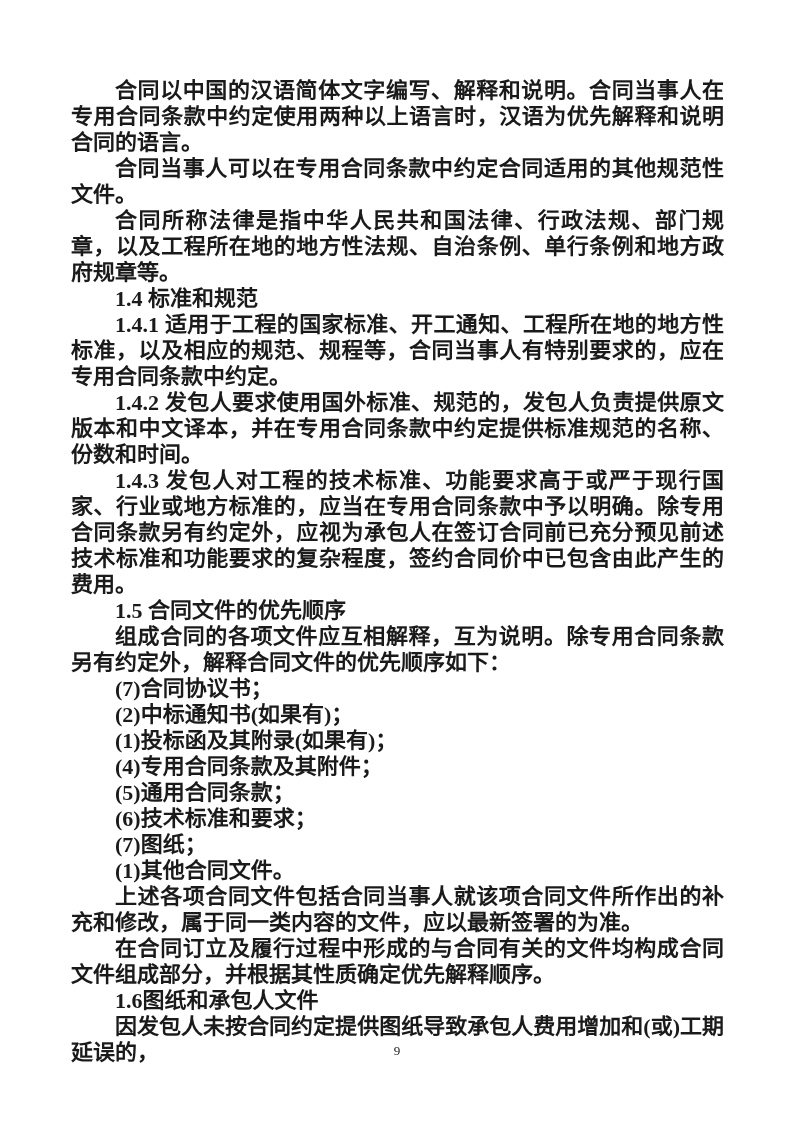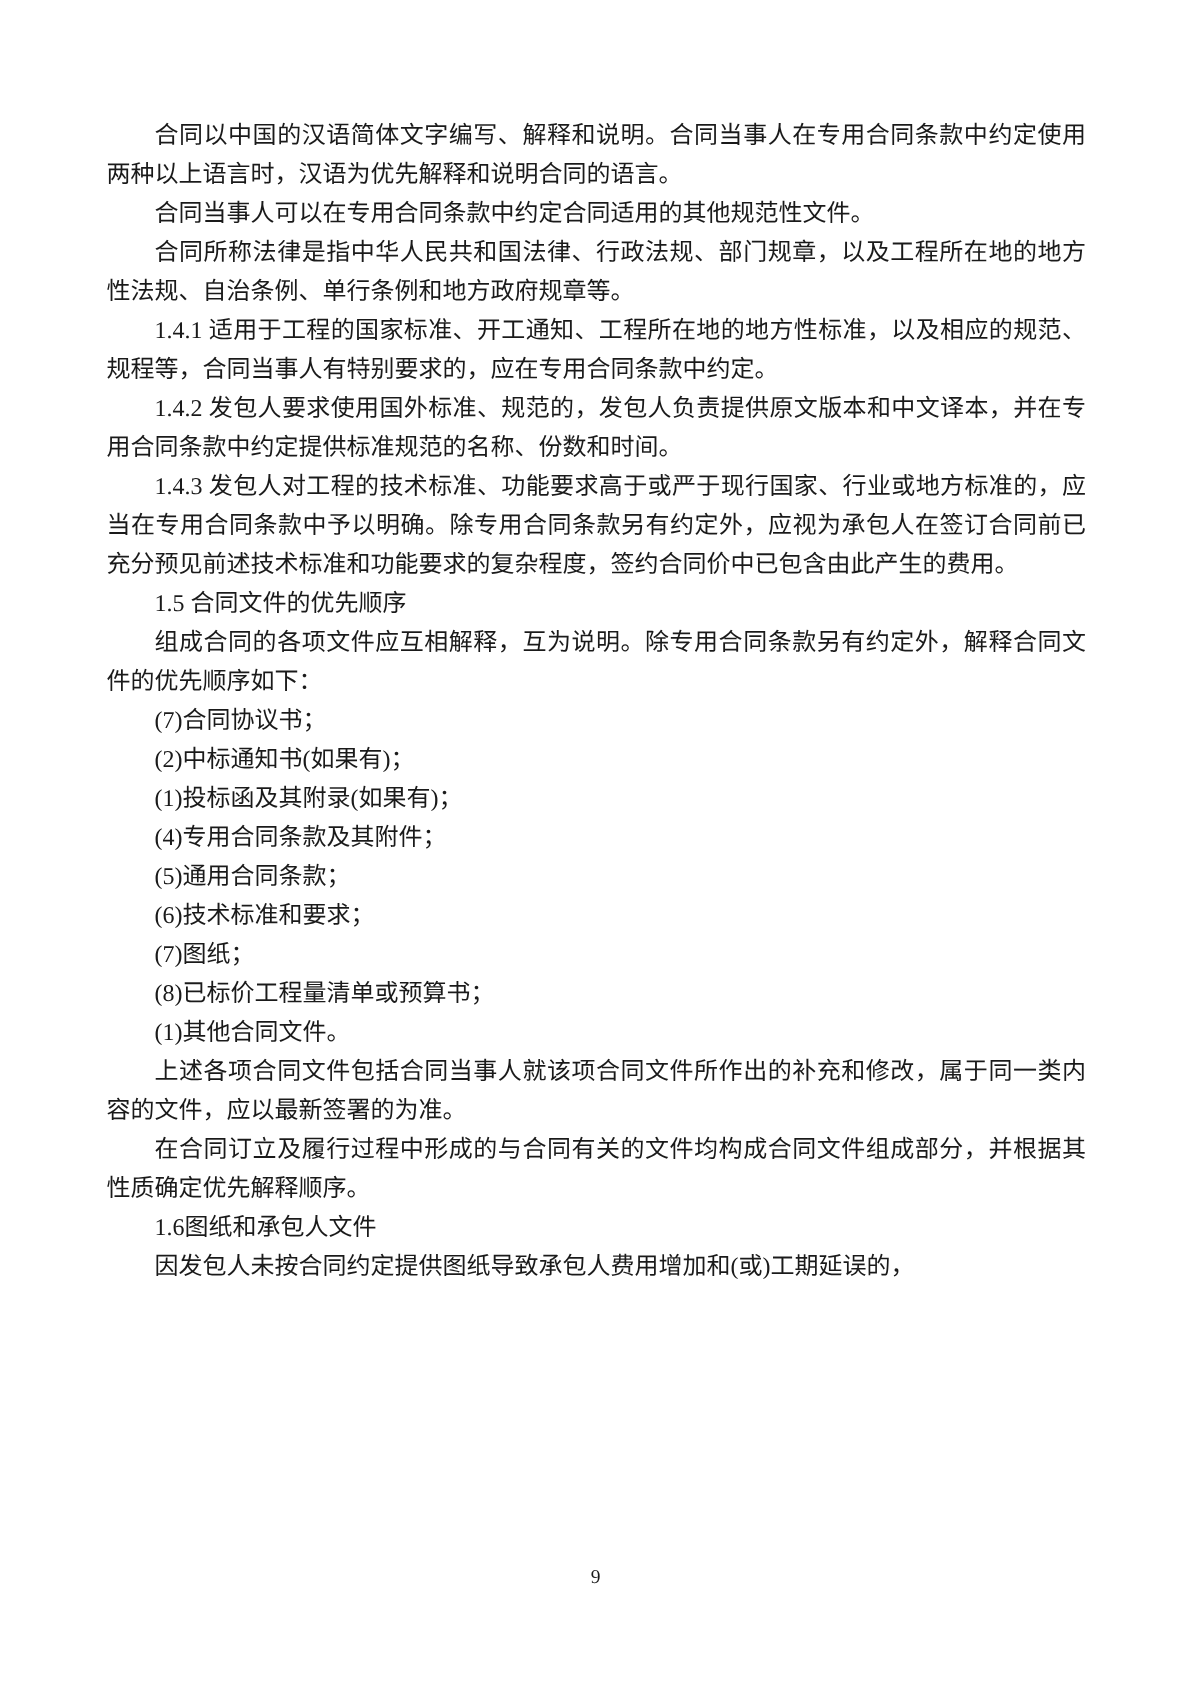--- a/index.html
+++ b/index.html
@@ -18,58 +18,59 @@
     margin: 0 auto;
   }
   .content {
     position: absolute;
     left: 71px;
     top: 78px;
     width: 653px;
   }
   .block {
     margin: 0;
-    font-size: 16px;
+    font-size: 22px;
     line-height: 26px;
     text-align: justify;
     text-indent: 2em;
     word-break: break-all;
+    font-weight: bold;
   }
   .footer {
     position: absolute;
     left: 0;
     top: 1043px;
     width: 100%;
     text-align: center;
     font-size: 13px;
     line-height: 16px;
     color: #1a1a1a;
   }
 </style>
 </head>
 <body>
 
 <div class="page">
   <div class="content">
     <p class="block">合同以中国的汉语简体文字编写、解释和说明。合同当事人在专用合同条款中约定使用两种以上语言时，汉语为优先解释和说明合同的语言。</p>
     <p class="block">合同当事人可以在专用合同条款中约定合同适用的其他规范性文件。</p>
     <p class="block">合同所称法律是指中华人民共和国法律、行政法规、部门规章，以及工程所在地的地方性法规、自治条例、单行条例和地方政府规章等。</p>
+    <p class="block">1.4 标准和规范</p>
     <p class="block">1.4.1 适用于工程的国家标准、开工通知、工程所在地的地方性标准，以及相应的规范、规程等，合同当事人有特别要求的，应在专用合同条款中约定。</p>
     <p class="block">1.4.2 发包人要求使用国外标准、规范的，发包人负责提供原文版本和中文译本，并在专用合同条款中约定提供标准规范的名称、份数和时间。</p>
     <p class="block">1.4.3 发包人对工程的技术标准、功能要求高于或严于现行国家、行业或地方标准的，应当在专用合同条款中予以明确。除专用合同条款另有约定外，应视为承包人在签订合同前已充分预见前述技术标准和功能要求的复杂程度，签约合同价中已包含由此产生的费用。</p>
     <p class="block">1.5 合同文件的优先顺序</p>
     <p class="block">组成合同的各项文件应互相解释，互为说明。除专用合同条款另有约定外，解释合同文件的优先顺序如下：</p>
     <p class="block">(7)合同协议书；</p>
     <p class="block">(2)中标通知书(如果有)；</p>
     <p class="block">(1)投标函及其附录(如果有)；</p>
     <p class="block">(4)专用合同条款及其附件；</p>
     <p class="block">(5)通用合同条款；</p>
     <p class="block">(6)技术标准和要求；</p>
     <p class="block">(7)图纸；</p>
-    <p class="block">(8)已标价工程量清单或预算书；</p>
     <p class="block">(1)其他合同文件。</p>
     <p class="block">上述各项合同文件包括合同当事人就该项合同文件所作出的补充和修改，属于同一类内容的文件，应以最新签署的为准。</p>
     <p class="block">在合同订立及履行过程中形成的与合同有关的文件均构成合同文件组成部分，并根据其性质确定优先解释顺序。</p>
     <p class="block">1.6图纸和承包人文件</p>
     <p class="block">因发包人未按合同约定提供图纸导致承包人费用增加和(或)工期延误的，</p>
   </div>
   <div class="footer">9</div>
 </div>
 
 </body></html>

